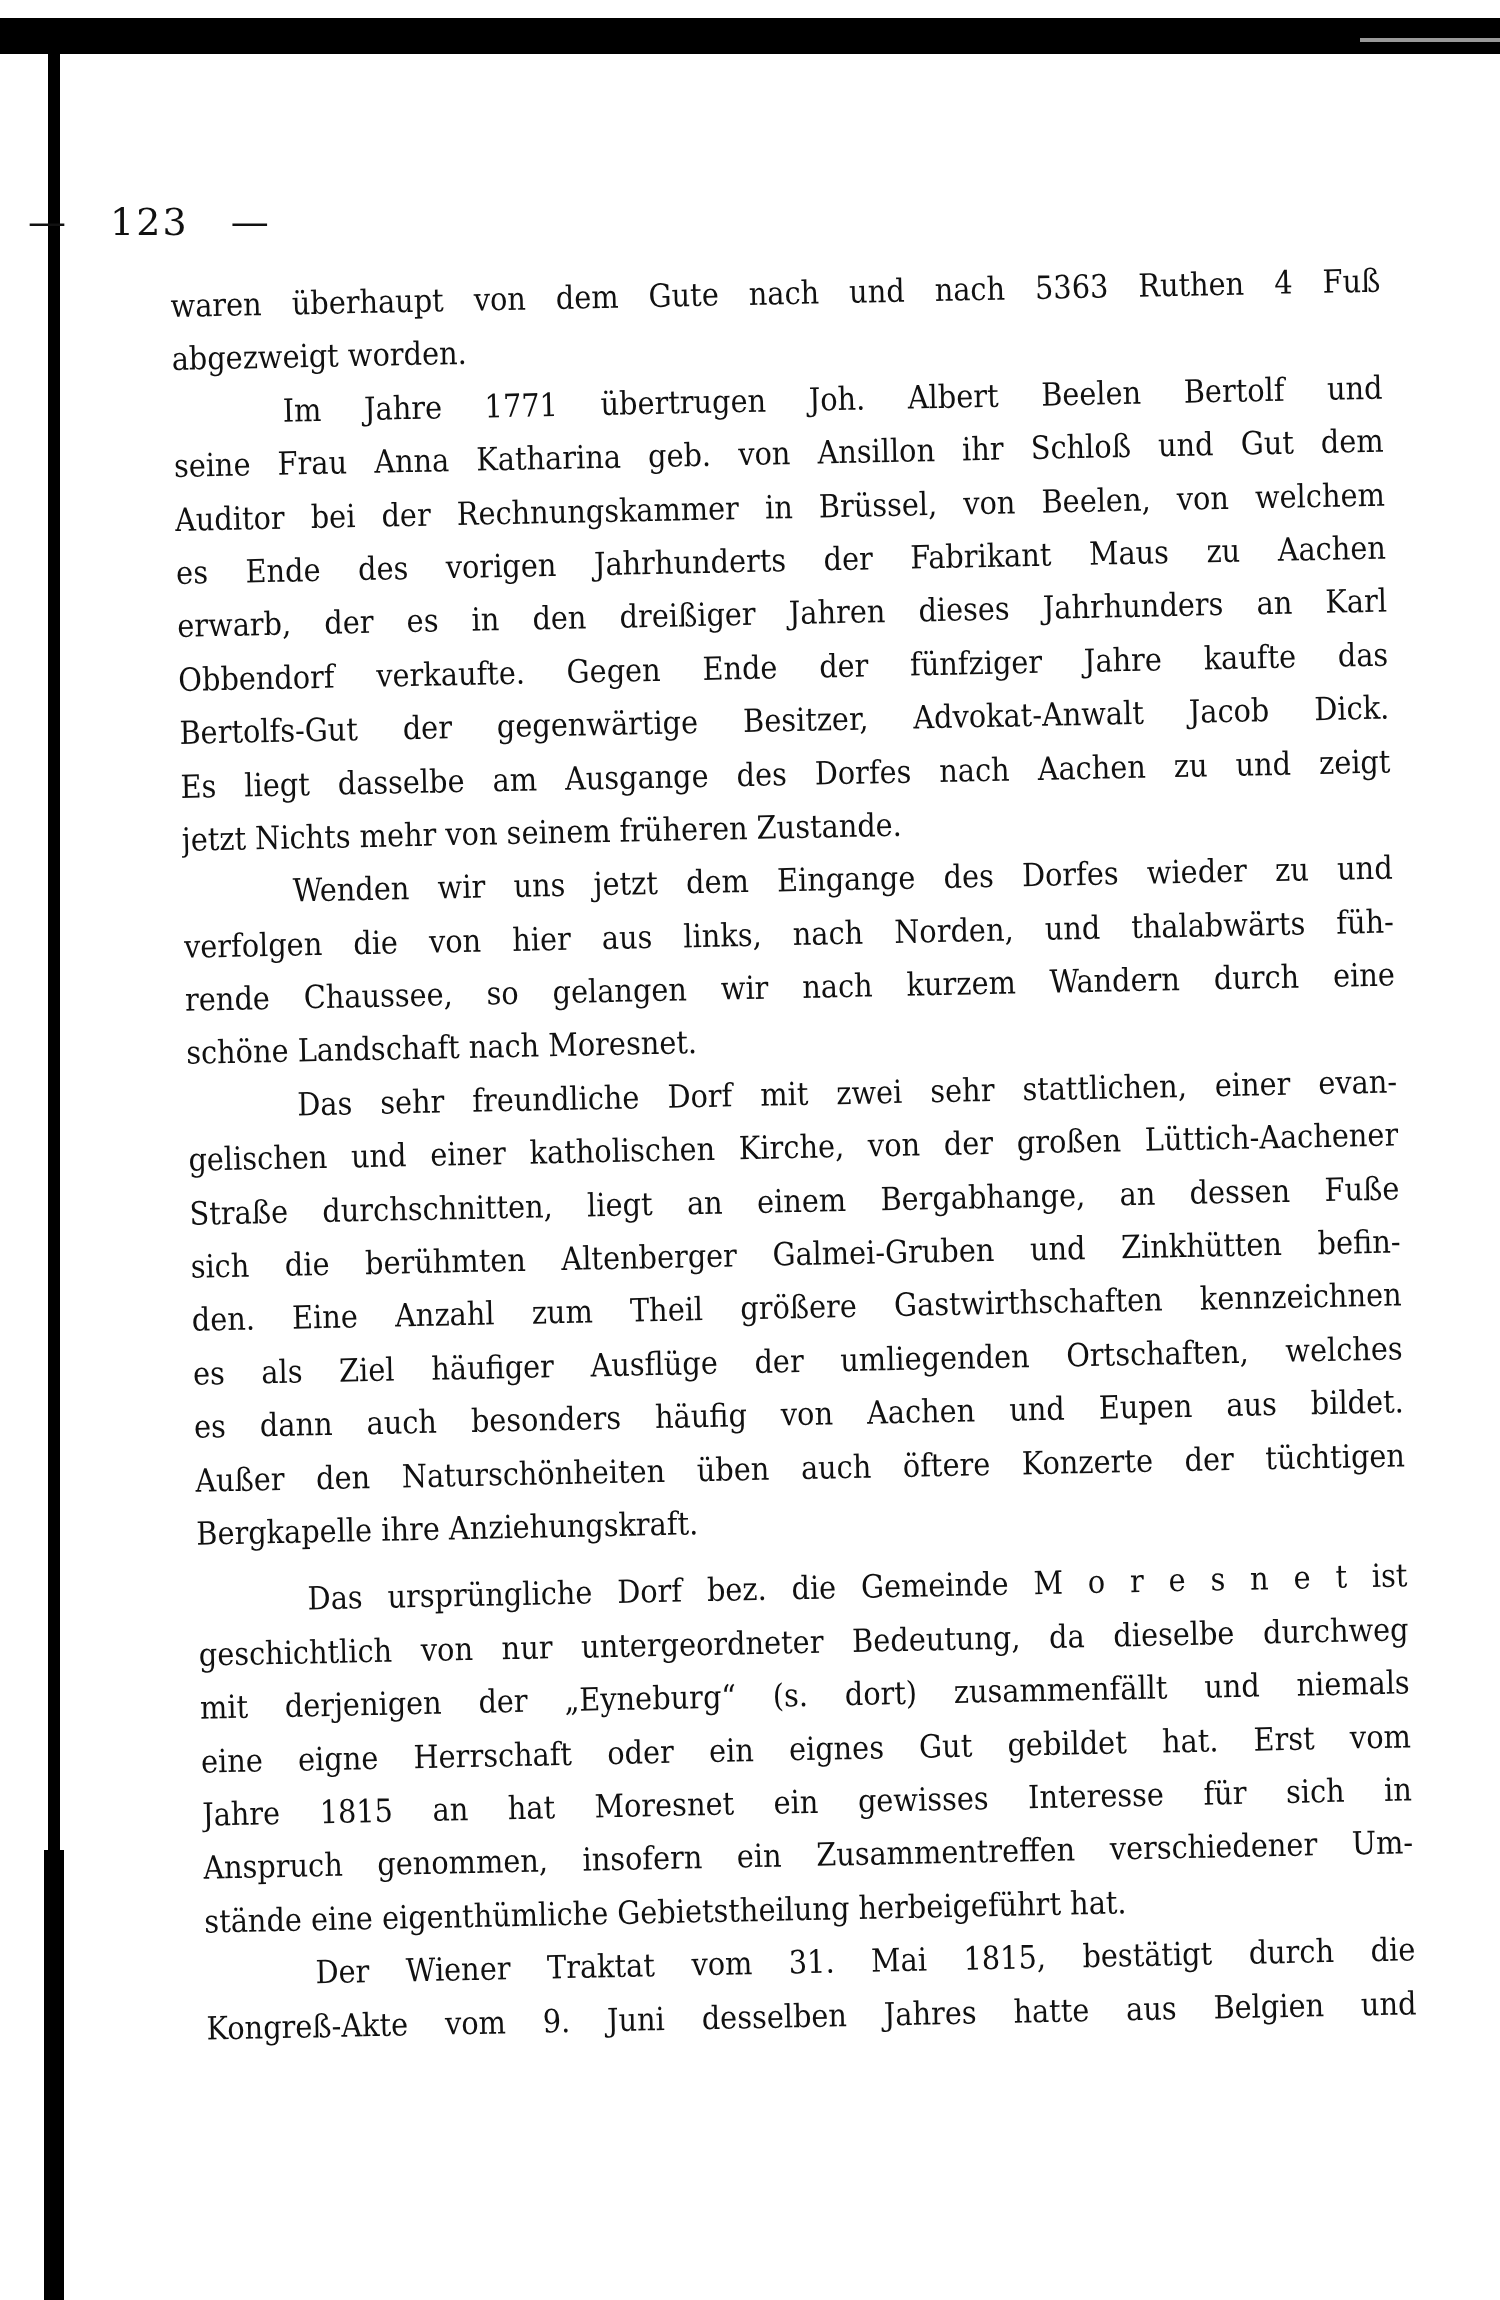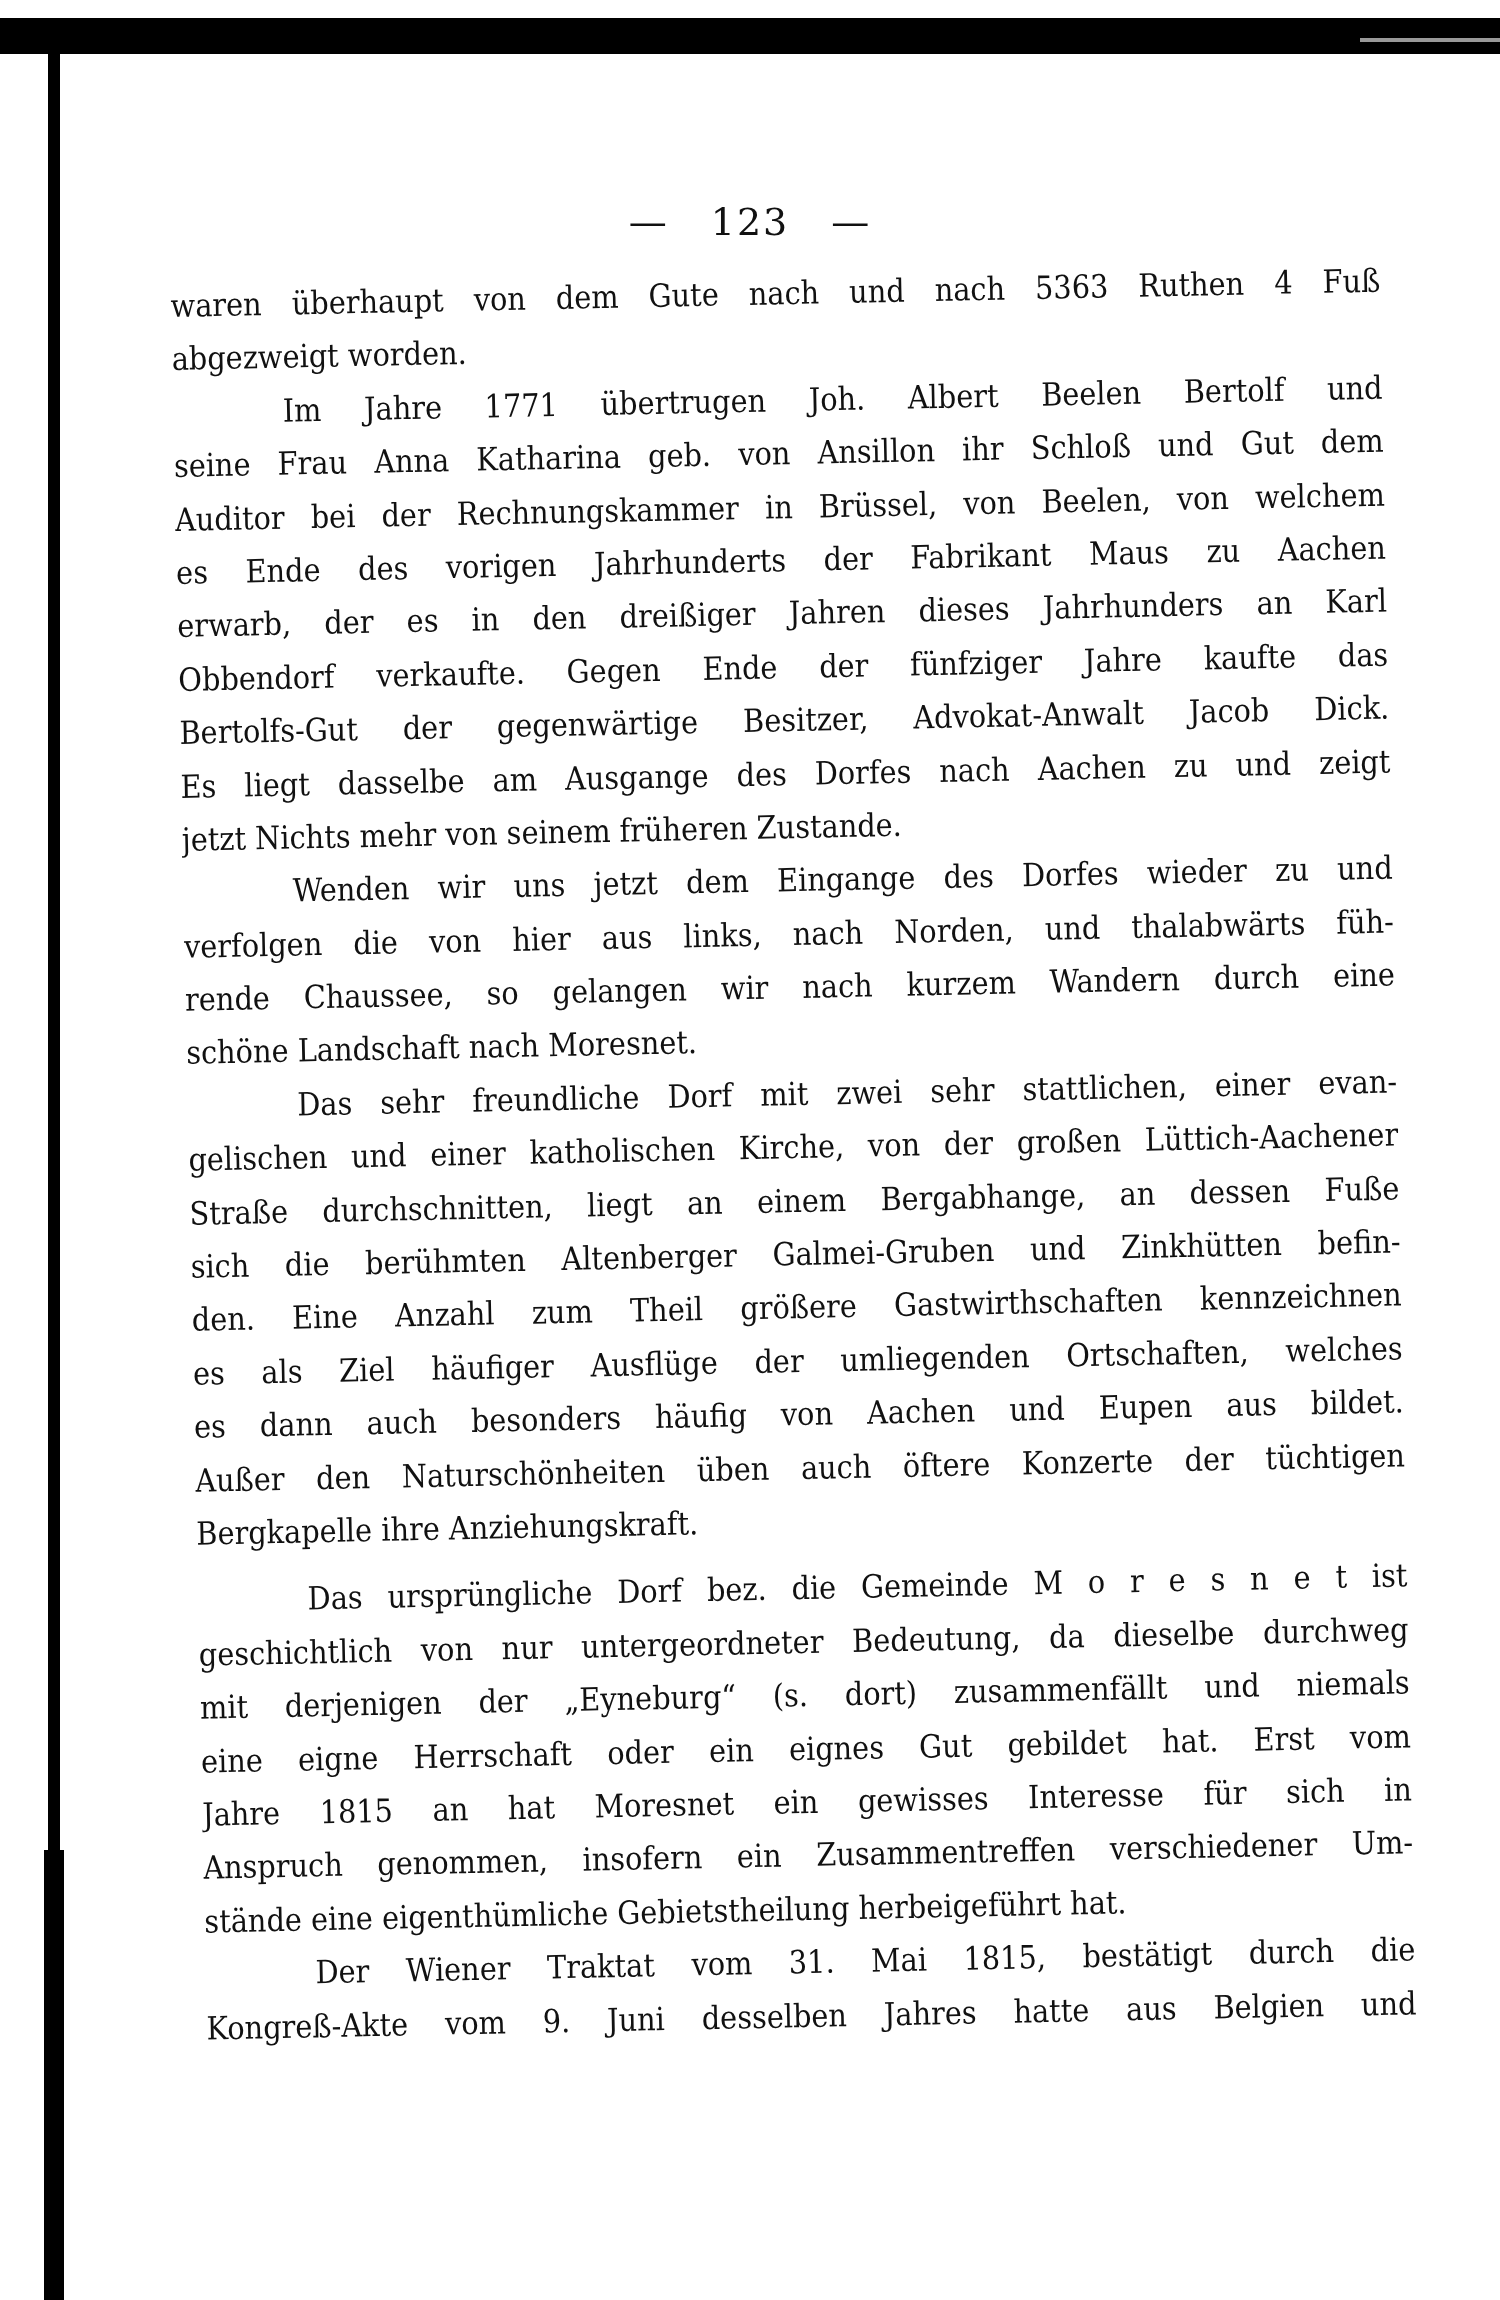--- a/index.html
+++ b/index.html
@@ -17,21 +17,21 @@
   }
   .left-bar {
     position: absolute; left: 48px; top: 50px; width: 12px; height: 2250px;
     background: #000;
   }
   .left-bar::before {
     content: ""; position: absolute; left: -4px; top: 1800px; width: 20px; height: 450px;
     background: #000;
   }
   .page-number {
-    position: absolute; top: 200px; left: 0; width: 1500px; text-align: center;
+    position: absolute; top: 200px; left: 0; width: 1500px; text-align: left;
     font-family: "DejaVu Serif", serif; font-size: 38px; letter-spacing: 2px;
   }
   .page-number .dash { display: inline-block; margin: 0 28px; }
   .text-block {
     position: absolute; left: 170px; top: 280px; width: 1210px;
     transform: rotate(-1.2deg); transform-origin: 0 0;
     font-family: "DejaVu Serif", serif; font-size: 32px; line-height: 53.4px;
     text-align: justify; font-stretch: condensed;
   }
   .line {

